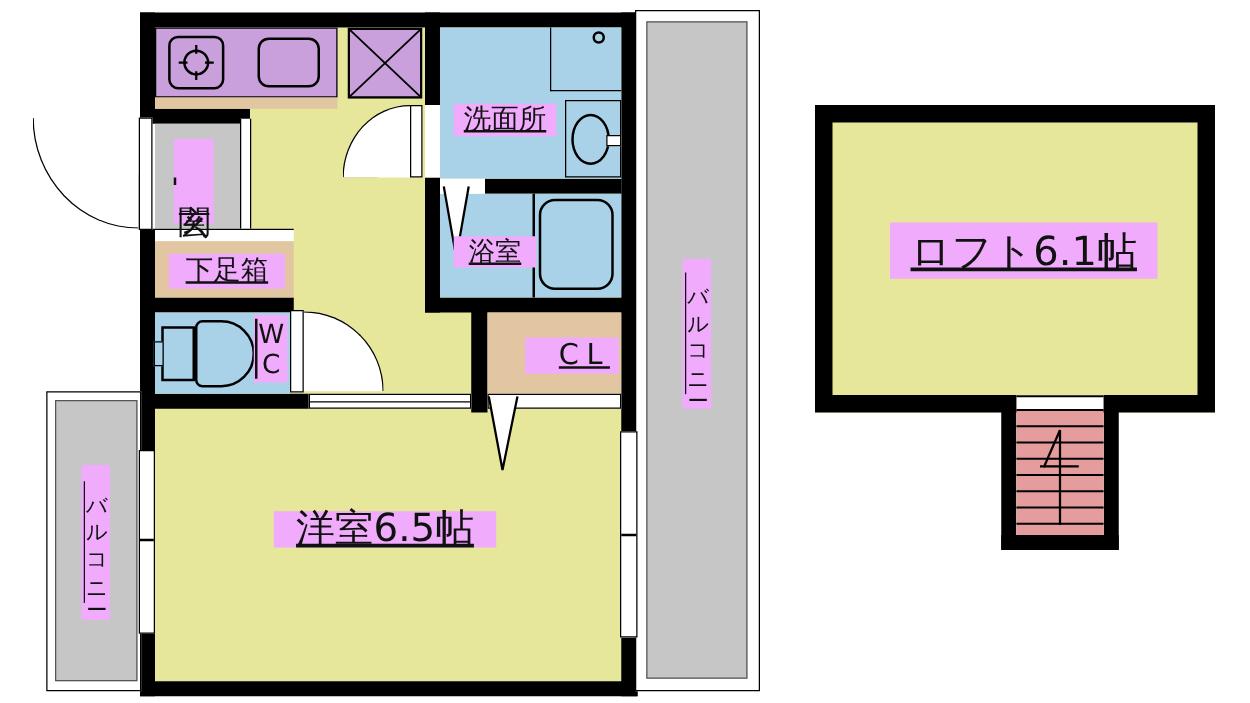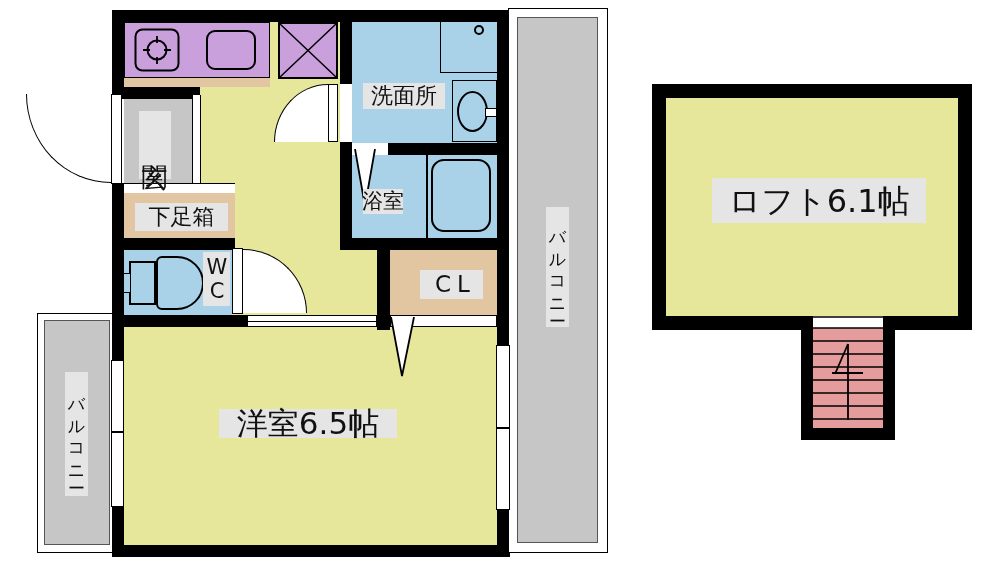--- a/index.html
+++ b/index.html
@@ -7,22 +7,22 @@
         font-family:"DejaVu Sans",sans-serif;}
   .abs{position:absolute;}
   .wall{position:absolute;background:var(--wall-black,#000);}
   .room{position:absolute;}
   .yellow{background:var(--room-yellow,#E6E79B);}
   .blue{background:var(--wet-area-blue,#A9D2E8);}
   .tan{background:var(--storage-tan,#E2C6A2);}
   .gray{background:var(--balcony-gray,#C6C6C6);}
   .purple{background:var(--kitchen-purple,#C9A0DC);}
   .white{background:#fff;}
-  .label{position:absolute;background:#e5e5e5;color:#111;display:flex;align-items:center;
-         justify-content:center;line-height:1;white-space:nowrap;z-index:30;}
+  .label{position:absolute;background:#f0abfc;color:#111;display:flex;align-items:center;
+         justify-content:center;line-height:1;white-space:nowrap;z-index:30;text-decoration:underline;}
   .vtext{writing-mode:vertical-rl;text-orientation:upright;}
   .arc{position:absolute;background:#fff;z-index:20;}
   .leaf{position:absolute;background:#fff;border:1.5px solid #000;box-sizing:border-box;z-index:21;}
   .fixture{position:absolute;box-sizing:border-box;border:2px solid #000;background:transparent;}
   .thinbox{position:absolute;box-sizing:border-box;background:#fff;border:1px solid #000;z-index:15;}
   .window{position:absolute;box-sizing:border-box;background:#fff;border:1.5px solid #000;z-index:15;}
   svg{display:block;}
 </style>
 </head>
 <body>
@@ -110,22 +110,22 @@
       <div class="abs" style="left:0;top:70px;width:100%;height:1.5px;background:#000;"></div>
     </div>
     <div class="window" style="left:496px;top:345px;width:14px;height:165px;">
       <div class="abs" style="left:0;top:81px;width:100%;height:1.5px;background:#000;"></div>
     </div>
 
     <div class="label vtext" style="left:139px;top:111px;width:32px;height:68px;font-size:26px;letter-spacing:3px;">玄関</div>
     <div class="label" style="left:135px;top:203px;width:93px;height:28px;font-size:22px;">下足箱</div>
     <div class="label vtext" style="left:203px;top:252px;width:27px;height:54px;font-size:21px;">WC</div>
     <div class="label" style="left:363px;top:83px;width:82px;height:26px;font-size:22px;">洗面所</div>
-    <div class="label" style="left:363px;top:189px;width:40px;height:25px;font-size:21px;">浴室</div>
-    <div class="label" style="left:420px;top:270px;width:55px;height:29px;font-size:23px;letter-spacing:6px;padding-left:8px;">CL</div>
+    <div class="label" style="left:363px;top:189px;width:66px;height:25px;font-size:21px;">浴室</div>
+    <div class="label" style="left:420px;top:270px;width:55px;height:29px;font-size:23px;letter-spacing:6px;padding-left:20px;">CL</div>
     <div class="label" style="left:219px;top:409px;width:178px;height:29px;font-size:31px;">洋室6.5帖</div>
   </div>
 
   <div class="abs white" style="left:37px;top:313px;width:76px;height:240px;border:1.5px solid #000;box-sizing:border-box;">
     <div class="gray" style="position:absolute;left:6px;top:6px;width:66px;height:225px;border:1px solid #555;box-sizing:border-box;"></div>
   </div>
   <div class="label vtext" style="left:65px;top:372px;width:23px;height:124px;font-size:17px;letter-spacing:4px;">バルコニー</div>
 
   <div class="abs white" style="left:508px;top:8px;width:100px;height:545px;border:1.5px solid #000;box-sizing:border-box;">
     <div class="gray" style="position:absolute;left:8px;top:8px;width:81px;height:526px;border:1px solid #555;box-sizing:border-box;"></div>

